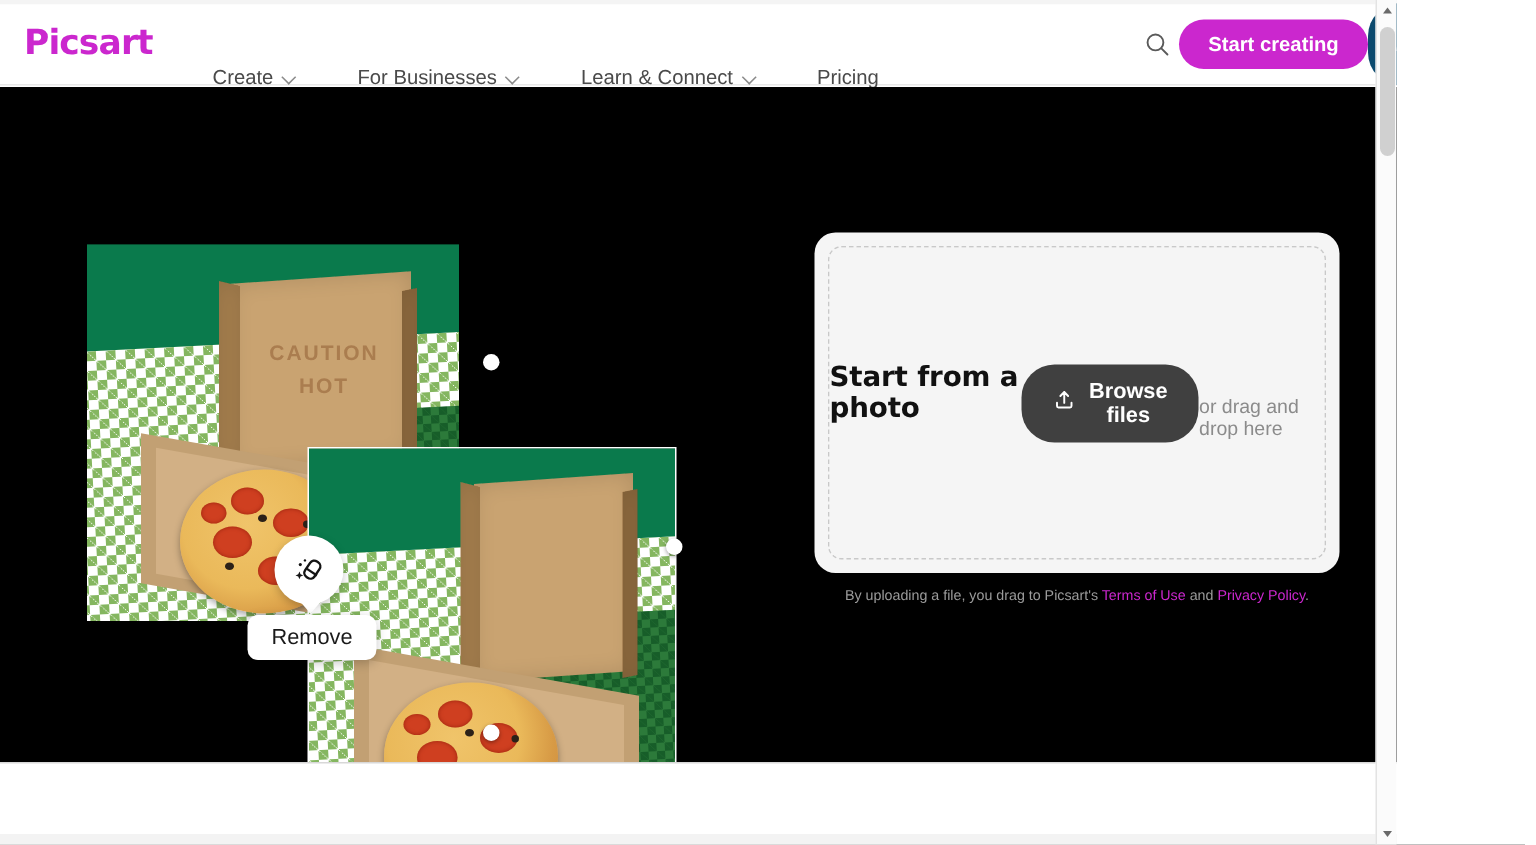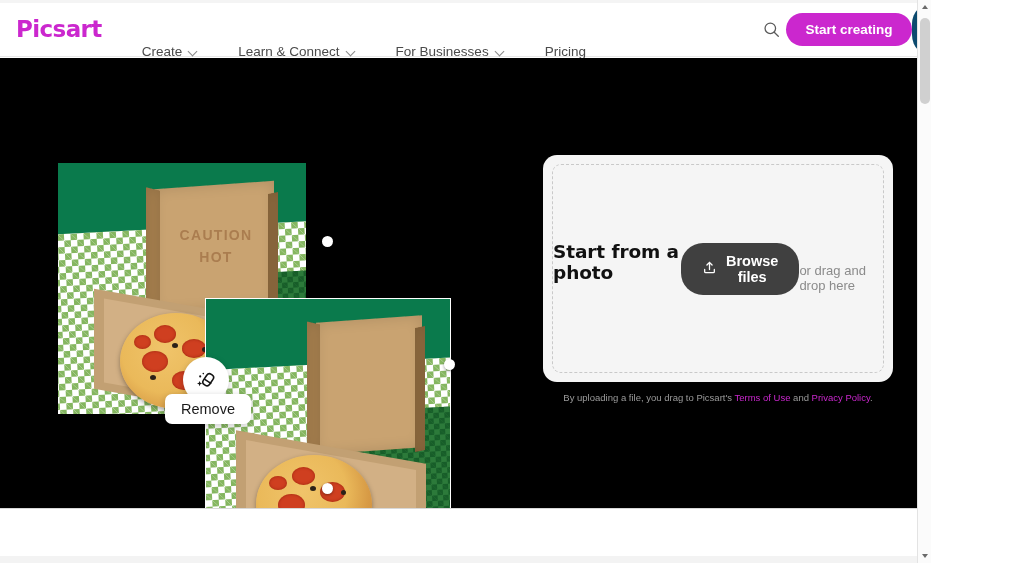--- a/index.html
+++ b/index.html
@@ -391,25 +391,25 @@
   <div class="header">
 
     <div class="logo">Picsart</div>
 
     <nav class="nav">
       <div class="nav-item">
         <span>Create</span>
         <span class="chev"></span>
       </div>
       <div class="nav-item">
+        <span>For Businesses</span>
+        <span class="chev"></span>
+      </div>
+      <div class="nav-item">
         <span>Learn &amp; Connect</span>
-        <span class="chev"></span>
-      </div>
-      <div class="nav-item">
-        <span>For Businesses</span>
         <span class="chev"></span>
       </div>
       <div class="nav-item">
         <span>Pricing</span>
       </div>
     </nav>
 
     <div class="header-right">
       <div class="search-btn">
         <svg width="17" height="17" viewBox="0 0 20 20" fill="none">
@@ -485,21 +485,21 @@
 
     <div class="remove-icon-circle" style="top:299px;">
       <svg width="24" height="24" viewBox="0 0 24 24" fill="none">
         <rect x="10.5" y="5.5" width="7.5" height="12.5" rx="3.3" transform="rotate(34 14.2 11.7)" fill="#ffffff" stroke="#141414" stroke-width="1.6"></rect>
         <line x1="10.4" y1="11.1" x2="17.3" y2="15.7" stroke="#141414" stroke-width="1.5"></line>
         <path d="M5.6 13.0 l0.75 1.85 1.85 0.75 -1.85 0.75 -0.75 1.85 -0.75 -1.85 -1.85 -0.75 1.85 -0.75z" fill="#141414"></path>
         <circle cx="6.2" cy="8.4" r="1.05" fill="#141414"></circle>
         <circle cx="9.3" cy="5.6" r="0.8" fill="#141414"></circle>
       </svg>
     </div>
-    <div class="remove-label" style="top:336px;">Remove</div>
+    <div class="remove-label" style="top:352px;">Remove</div>
 
     <div class="expand-btn">
       <svg width="11" height="11" viewBox="0 0 12 12" fill="none">
         <path d="M1 4.2V1h3.2M7.8 1H11v3.2M11 7.8V11H7.8M4.2 11H1V7.8" stroke="#cfcfcf" stroke-width="1.2" stroke-linecap="round" stroke-linejoin="round"></path>
       </svg>
     </div>
 
     <div class="upload-card" style="top:97px;">
       <div class="upload-dashed">
         <div class="upload-title">Start from a photo</div>

